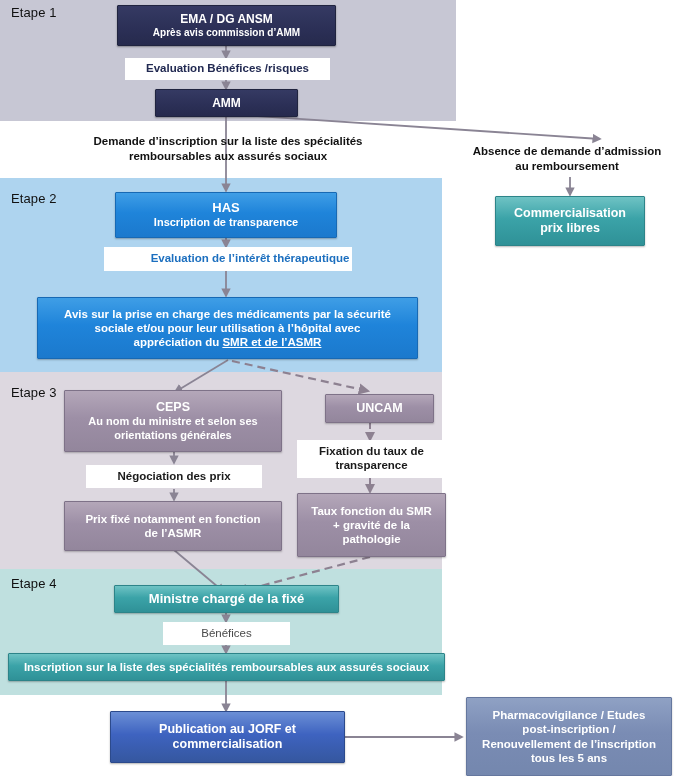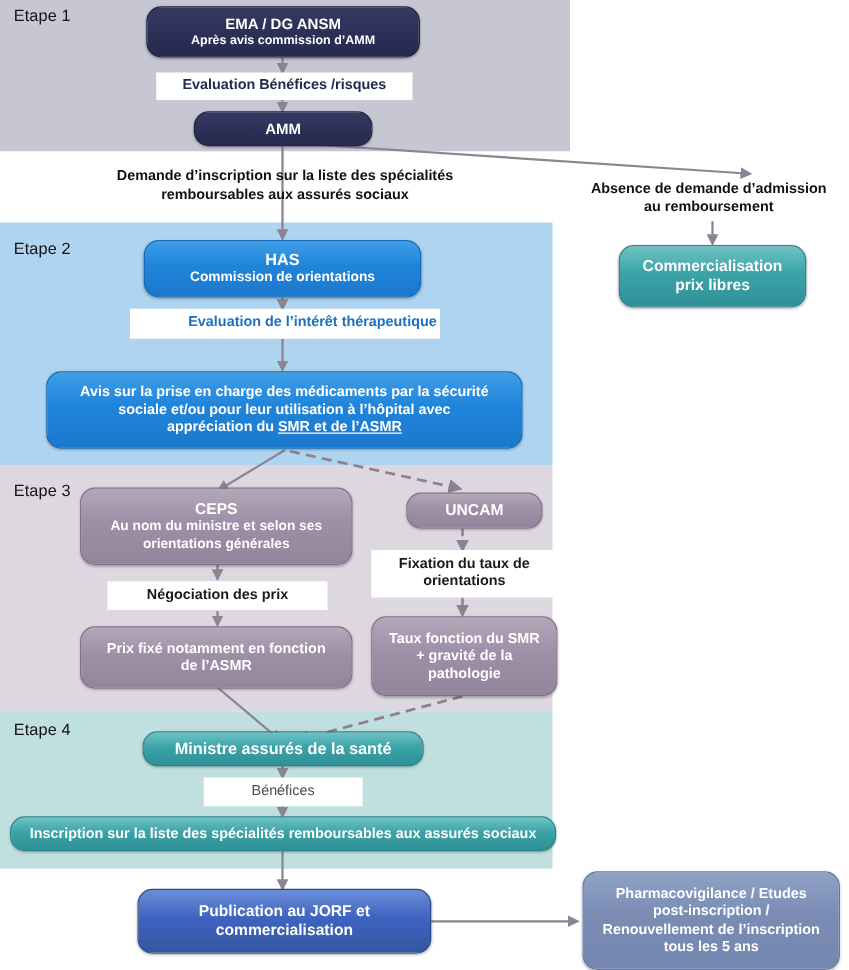--- a/index.html
+++ b/index.html
@@ -38,21 +38,21 @@
   }
 
   
   .node {
     position: absolute;
     box-sizing: border-box;
     display: flex;
     align-items: center;
     justify-content: center;
     text-align: center;
-    border-radius: 12px;
+    border-radius: 1px;
     line-height: 1.22;
     padding: 3px 8px;
     font-weight: bold;
   }
   .node .inner { width: 100%; }
   .node .sub { font-weight: bold; }
 
   
   .navy {
     background: linear-gradient(180deg,#353a63 0%, #2c3057 55%, #262a4d 100%);
@@ -214,21 +214,21 @@
   <div class="node teal" style="left:495px; top:196px; width:150px; height:50px; font-size:12.5px;">
     <div class="inner">
       <div>Commercialisation</div>
       <div>prix libres</div>
     </div>
   </div>
 
   <div class="node blue" style="left:115px; top:192px; width:222px; height:46px; font-size:13px;">
     <div class="inner">
       <div>HAS</div>
-      <div class="sub" style="font-size:11px;">Commission de orientations</div>
+      <div class="sub" style="font-size:11px;">Inscription de transparence</div>
     </div>
   </div>
 
   <div class="plate bluetext" style="left:104px; top:247px; width:248px; height:24px; font-size:11.5px;padding-left:44px;">Evaluation de l’intérêt thérapeutique</div>
 
   <div class="node blue" style="left:37px; top:297px; width:381px; height:62px; font-size:11.5px;">
     <div class="inner">
       <div>Avis sur la prise en charge des médicaments par la sécurité</div>
       <div>sociale et/ou pour leur utilisation à l’hôpital avec</div>
       <div>
@@ -254,34 +254,34 @@
     </div>
   </div>
 
   <div class="node mauve" style="left:325px; top:394px; width:109px; height:29px; font-size:12.5px;">
     <div class="inner">UNCAM</div>
   </div>
 
   <div class="plate darktext" style="left:297px; top:440px; width:149px; height:38px; font-size:11.5px;">
     <div class="inner" style="width:100%;">
       <div>Fixation du taux de</div>
-      <div>orientations</div>
+      <div>transparence</div>
     </div>
   </div>
 
   <div class="node mauve" style="left:297px; top:493px; width:149px; height:64px; font-size:11.5px;">
     <div class="inner">
       <div>Taux fonction du SMR</div>
       <div>+ gravité de la</div>
       <div>pathologie</div>
     </div>
   </div>
 
   <div class="node teal" style="left:114px; top:585px; width:225px; height:28px; font-size:13px;">
-    <div class="inner">Ministre assurés de la santé</div>
+    <div class="inner">Ministre chargé de la fixé</div>
   </div>
 
   <div class="plate greytext" style="left:163px; top:622px; width:127px; height:23px; font-size:11.5px;">Bénéfices</div>
 
   <div class="node teal" style="left:8px; top:653px; width:437px; height:28px; font-size:11.5px;">
     <div class="inner">Inscription sur la liste des spécialités remboursables aux assurés sociaux</div>
   </div>
 
   <div class="node royal" style="left:110px; top:711px; width:235px; height:52px; font-size:12.5px;">
     <div class="inner">

